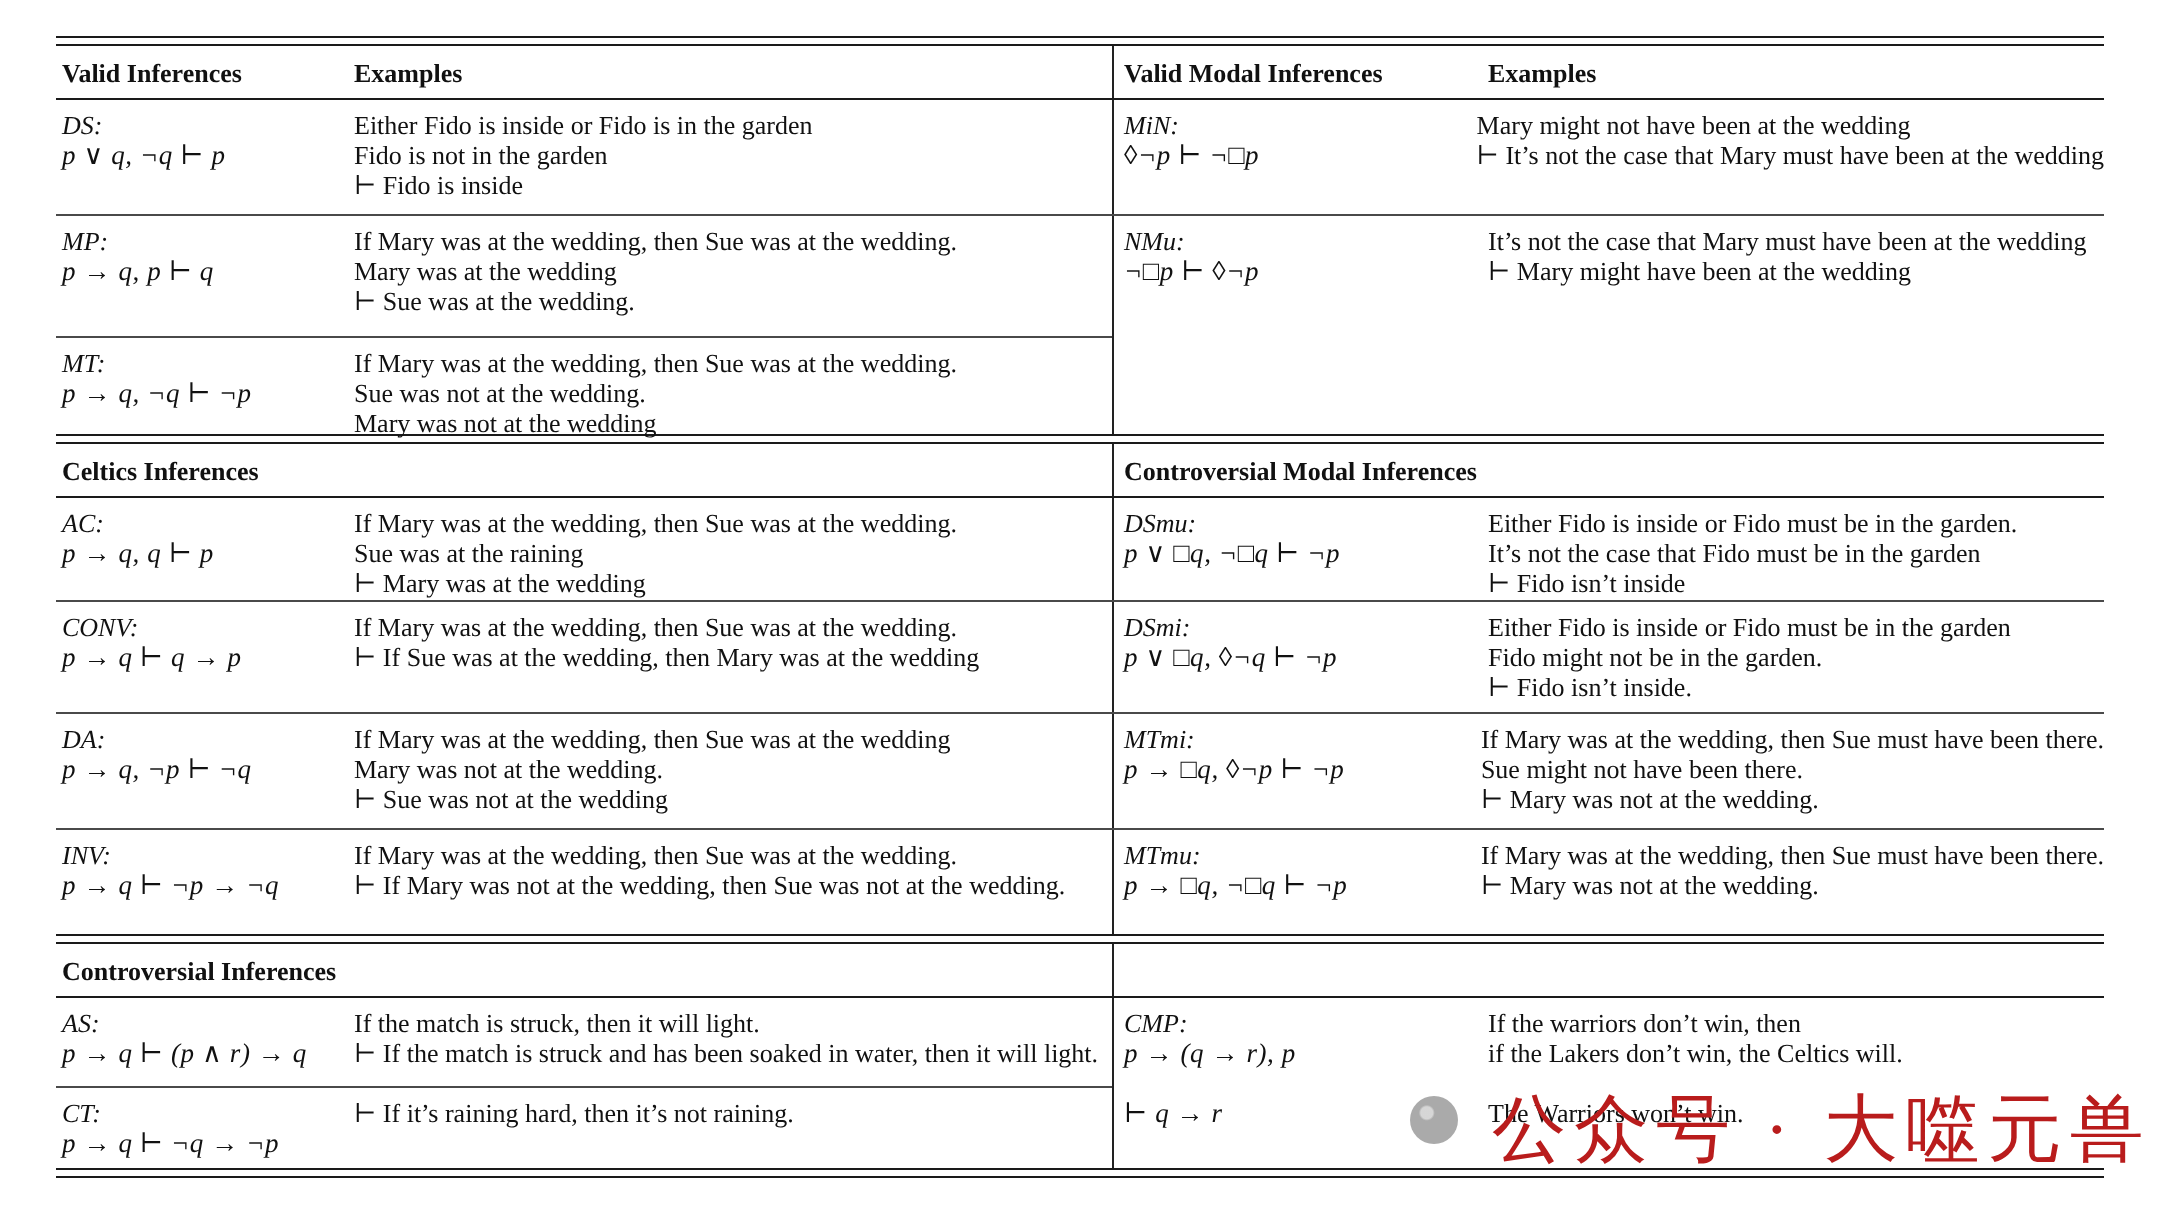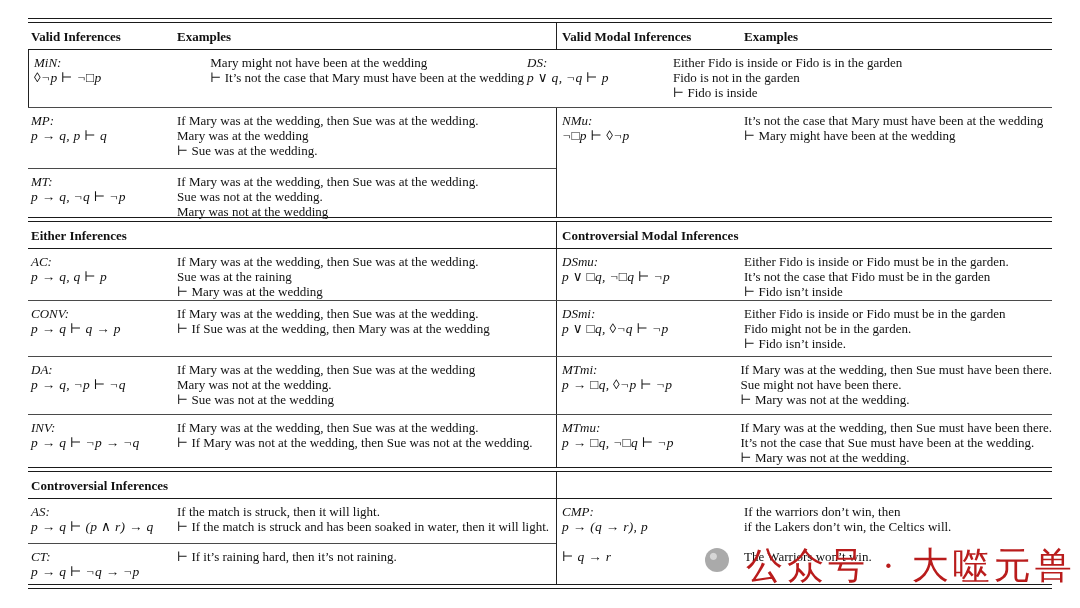--- a/index.html
+++ b/index.html
@@ -48,41 +48,41 @@
         <div class="c1 h">Valid Inferences</div>
         <div class="c2 h">Examples</div>
       </div>
       <div class="half r">
         <div class="c1r h">Valid Modal Inferences</div>
         <div class="c2 h">Examples</div>
       </div>
     </div>
 
     <div class="band rule" style="height:58px">
-      <div class="half r">
-        <div class="c1r">
-          <div class="nm">MiN:</div>
-          <div class="fm">◊¬p ⊢ ¬□p</div>
-        </div>
-        <div class="c2">
-          <div class="exl">Mary might not have been at the wedding</div>
-          <div class="exl">⊢ It’s not the case that Mary must have been at the wedding</div>
-        </div>
-      </div>
       <div class="half l">
         <div class="c1">
           <div class="nm">DS:</div>
           <div class="fm">p ∨ q, ¬q ⊢ p</div>
         </div>
         <div class="c2">
           <div class="exl">Either Fido is inside or Fido is in the garden</div>
           <div class="exl">Fido is not in the garden</div>
           <div class="exl">⊢ Fido is inside</div>
         </div>
       </div>
+      <div class="half r">
+        <div class="c1r">
+          <div class="nm">MiN:</div>
+          <div class="fm">◊¬p ⊢ ¬□p</div>
+        </div>
+        <div class="c2">
+          <div class="exl">Mary might not have been at the wedding</div>
+          <div class="exl">⊢ It’s not the case that Mary must have been at the wedding</div>
+        </div>
+      </div>
     </div>
 
     <div class="band lrule" style="height:61px">
       <div class="half l">
         <div class="c1">
           <div class="nm">MP:</div>
           <div class="fm">p → q, p ⊢ q</div>
         </div>
         <div class="c2">
           <div class="exl">If Mary was at the wedding, then Sue was at the wedding.</div>
@@ -114,21 +114,21 @@
           <div class="exl">Mary was not at the wedding</div>
         </div>
       </div>
       <div class="half r"></div>
     </div>
 
     <div class="drule"></div>
 
     <div class="band hdr" style="height:27px">
       <div class="half l">
-        <div class="c2 h">Either Inferences</div>
+        <div class="c2 h">Celtics Inferences</div>
       </div>
       <div class="half r">
         <div class="c2 h">Controversial Modal Inferences</div>
       </div>
     </div>
 
     <div class="band rule" style="height:52px">
       <div class="half l">
         <div class="c1">
           <div class="nm">AC:</div>
@@ -213,21 +213,20 @@
           <div class="exl">⊢ If Mary was not at the wedding, then Sue was not at the wedding.</div>
         </div>
       </div>
       <div class="half r">
         <div class="c1r">
           <div class="nm">MTmu:</div>
           <div class="fm">p → □q, ¬□q ⊢ ¬p</div>
         </div>
         <div class="c2">
           <div class="exl">If Mary was at the wedding, then Sue must have been there.</div>
-          <div class="exl">It’s not the case that Sue must have been at the wedding.</div>
           <div class="exl">⊢ Mary was not at the wedding.</div>
         </div>
       </div>
     </div>
 
     <div class="drule"></div>
 
     <div class="band hdr" style="height:27px">
       <div class="half l">
         <div class="c2 h">Controversial Inferences</div>

